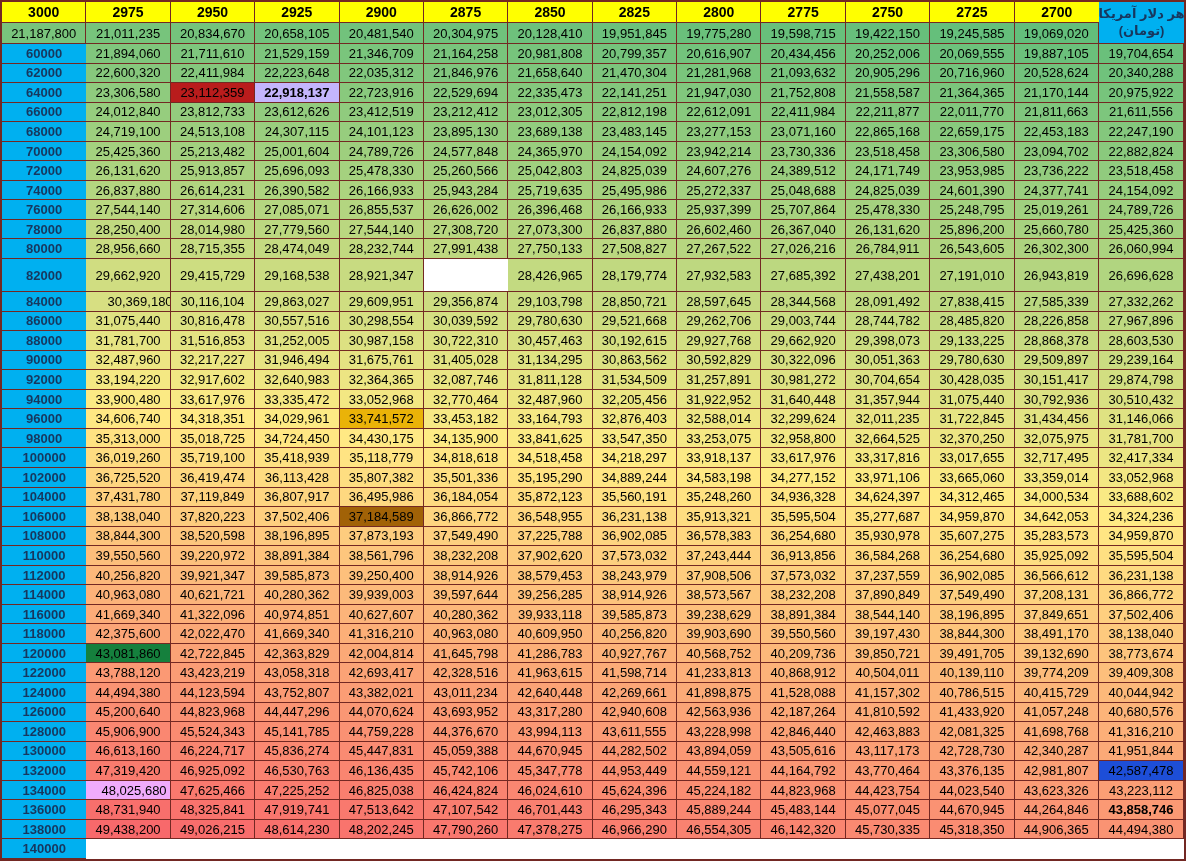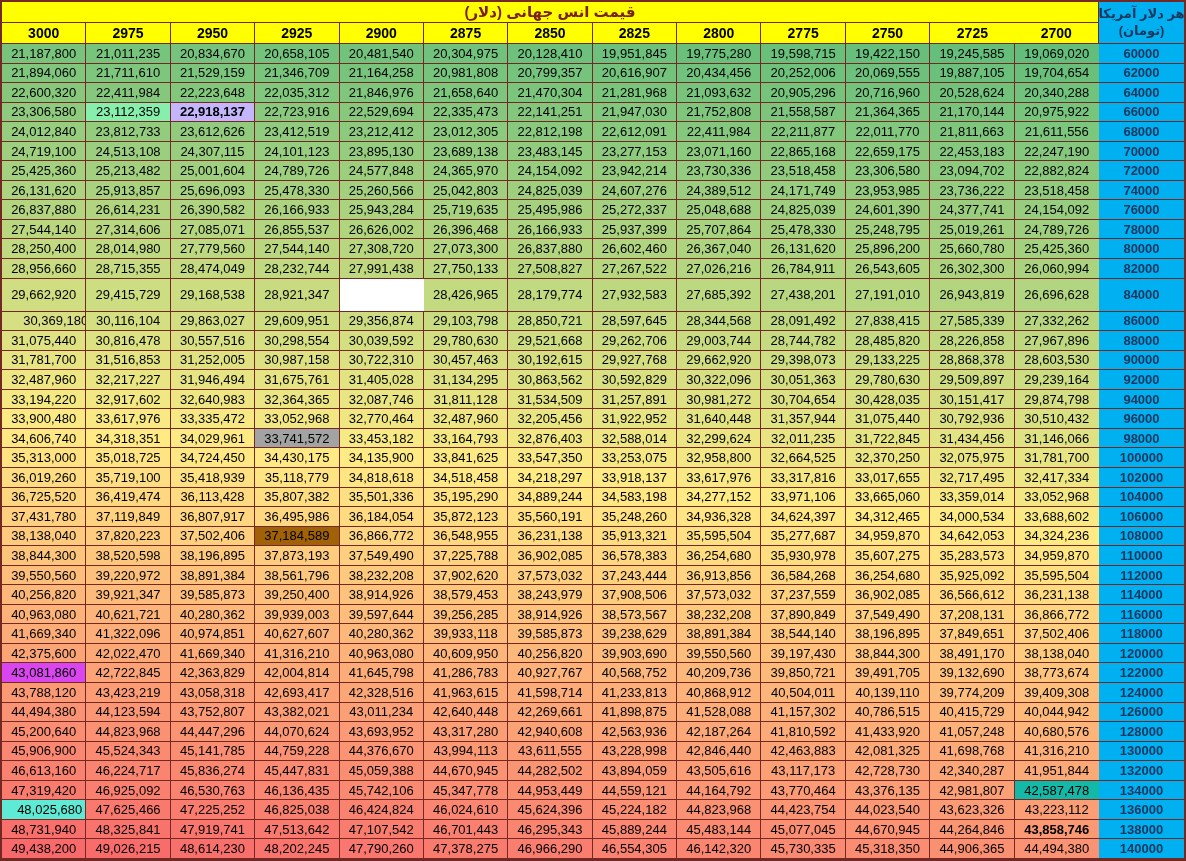--- a/index.html
+++ b/index.html
@@ -51,21 +51,20 @@
     color:var(--navy);
     font-weight:bold;font-size:13px;
     border-right:none;
   }
   .val{font-size:13px;}
 </style>
 </head>
 <body>
 
 <div class="grid" id="grid">
-  <div class="cell title">قیمت انس جهانی (دلار)</div>
   <div class="cell rate-header">
     <span>هر دلار آمریکا</span>
     <span>(تومان)</span>
   </div>
 
 <div class="cell colhead">3000</div>
     <div class="cell colhead">2975</div>
     <div class="cell colhead">2950</div>
     <div class="cell colhead">2925</div>
     <div class="cell colhead">2900</div>
@@ -113,21 +112,21 @@
     <div class="cell val" style="background: rgb(126, 198, 125);">21,658,640</div>
     <div class="cell val" style="background: rgb(124, 197, 124);">21,470,304</div>
     <div class="cell val" style="background: rgb(122, 197, 124);">21,281,968</div>
     <div class="cell val" style="background: rgb(120, 196, 124);">21,093,632</div>
     <div class="cell val" style="background: rgb(118, 195, 124);">20,905,296</div>
     <div class="cell val" style="background: rgb(116, 195, 124);">20,716,960</div>
     <div class="cell val" style="background: rgb(114, 194, 124);">20,528,624</div>
     <div class="cell val" style="background: rgb(112, 194, 124);">20,340,288</div>
     <div class="cell rate">64000</div>
     <div class="cell val" style="background: rgb(143, 203, 126);">23,306,580</div>
-    <div class="cell val" style="background: #86efac;">23,112,359</div>
+    <div class="cell val" style="background: #b91c1c;">23,112,359</div>
     <div class="cell val" style="background: #c4b5fd; font-weight: bold;">22,918,137</div>
     <div class="cell val" style="background: rgb(137, 201, 125);">22,723,916</div>
     <div class="cell val" style="background: rgb(135, 200, 125);">22,529,694</div>
     <div class="cell val" style="background: rgb(133, 200, 125);">22,335,473</div>
     <div class="cell val" style="background: rgb(131, 199, 125);">22,141,251</div>
     <div class="cell val" style="background: rgb(129, 199, 125);">21,947,030</div>
     <div class="cell val" style="background: rgb(127, 198, 125);">21,752,808</div>
     <div class="cell val" style="background: rgb(125, 197, 124);">21,558,587</div>
     <div class="cell val" style="background: rgb(123, 197, 124);">21,364,365</div>
     <div class="cell val" style="background: rgb(121, 196, 124);">21,170,144</div>
@@ -339,21 +338,21 @@
     <div class="cell val" style="background: rgb(231, 228, 131);">31,922,952</div>
     <div class="cell val" style="background: rgb(228, 227, 130);">31,640,448</div>
     <div class="cell val" style="background: rgb(225, 226, 130);">31,357,944</div>
     <div class="cell val" style="background: rgb(222, 226, 130);">31,075,440</div>
     <div class="cell val" style="background: rgb(219, 225, 130);">30,792,936</div>
     <div class="cell val" style="background: rgb(217, 224, 130);">30,510,432</div>
     <div class="cell rate">96000</div>
     <div class="cell val" style="background: rgb(255, 232, 131);">34,606,740</div>
     <div class="cell val" style="background: rgb(255, 234, 132);">34,318,351</div>
     <div class="cell val" style="background: rgb(253, 234, 132);">34,029,961</div>
-    <div class="cell val" style="background: #a3a3a3;">33,741,572</div>
+    <div class="cell val" style="background: #eab308;">33,741,572</div>
     <div class="cell val" style="background: rgb(247, 233, 132);">33,453,182</div>
     <div class="cell val" style="background: rgb(244, 232, 131);">33,164,793</div>
     <div class="cell val" style="background: rgb(241, 231, 131);">32,876,403</div>
     <div class="cell val" style="background: rgb(238, 230, 131);">32,588,014</div>
     <div class="cell val" style="background: rgb(235, 229, 131);">32,299,624</div>
     <div class="cell val" style="background: rgb(232, 228, 131);">32,011,235</div>
     <div class="cell val" style="background: rgb(229, 228, 131);">31,722,845</div>
     <div class="cell val" style="background: rgb(226, 227, 130);">31,434,456</div>
     <div class="cell val" style="background: rgb(223, 226, 130);">31,146,066</div>
     <div class="cell rate">98000</div>
@@ -504,21 +503,21 @@
     <div class="cell val" style="background: rgb(252, 178, 121);">40,963,080</div>
     <div class="cell val" style="background: rgb(252, 181, 122);">40,609,950</div>
     <div class="cell val" style="background: rgb(252, 184, 122);">40,256,820</div>
     <div class="cell val" style="background: rgb(252, 187, 123);">39,903,690</div>
     <div class="cell val" style="background: rgb(253, 190, 123);">39,550,560</div>
     <div class="cell val" style="background: rgb(253, 193, 124);">39,197,430</div>
     <div class="cell val" style="background: rgb(253, 196, 124);">38,844,300</div>
     <div class="cell val" style="background: rgb(253, 199, 125);">38,491,170</div>
     <div class="cell val" style="background: rgb(253, 202, 126);">38,138,040</div>
     <div class="cell rate">120000</div>
-    <div class="cell val" style="background: #d946ef;">43,081,860</div>
+    <div class="cell val" style="background: #15803d;">43,081,860</div>
     <div class="cell val" style="background: rgb(251, 162, 118);">42,722,845</div>
     <div class="cell val" style="background: rgb(251, 166, 119);">42,363,829</div>
     <div class="cell val" style="background: rgb(251, 169, 119);">42,004,814</div>
     <div class="cell val" style="background: rgb(252, 172, 120);">41,645,798</div>
     <div class="cell val" style="background: rgb(252, 175, 120);">41,286,783</div>
     <div class="cell val" style="background: rgb(252, 178, 121);">40,927,767</div>
     <div class="cell val" style="background: rgb(252, 181, 122);">40,568,752</div>
     <div class="cell val" style="background: rgb(252, 184, 122);">40,209,736</div>
     <div class="cell val" style="background: rgb(252, 187, 123);">39,850,721</div>
     <div class="cell val" style="background: rgb(253, 190, 123);">39,491,705</div>
@@ -600,23 +599,23 @@
     <div class="cell val" style="background: rgb(249, 130, 112);">46,530,763</div>
     <div class="cell val" style="background: rgb(250, 133, 112);">46,136,435</div>
     <div class="cell val" style="background: rgb(250, 137, 113);">45,742,106</div>
     <div class="cell val" style="background: rgb(250, 140, 114);">45,347,778</div>
     <div class="cell val" style="background: rgb(250, 143, 114);">44,953,449</div>
     <div class="cell val" style="background: rgb(250, 147, 115);">44,559,121</div>
     <div class="cell val" style="background: rgb(250, 150, 116);">44,164,792</div>
     <div class="cell val" style="background: rgb(251, 154, 116);">43,770,464</div>
     <div class="cell val" style="background: rgb(251, 157, 117);">43,376,135</div>
     <div class="cell val" style="background: rgb(251, 160, 118);">42,981,807</div>
-    <div class="cell val" style="background: #14b8a6;">42,587,478</div>
+    <div class="cell val" style="background: #1d4ed8;">42,587,478</div>
     <div class="cell rate">134000</div>
-    <div class="cell val" style="background: #5eead4; padding-left: 12px;">48,025,680</div>
+    <div class="cell val" style="background: #f0abfc; padding-left: 12px;">48,025,680</div>
     <div class="cell val" style="background: rgb(249, 121, 110);">47,625,466</div>
     <div class="cell val" style="background: rgb(249, 124, 111);">47,225,252</div>
     <div class="cell val" style="background: rgb(249, 127, 111);">46,825,038</div>
     <div class="cell val" style="background: rgb(249, 131, 112);">46,424,824</div>
     <div class="cell val" style="background: rgb(250, 134, 113);">46,024,610</div>
     <div class="cell val" style="background: rgb(250, 138, 113);">45,624,396</div>
     <div class="cell val" style="background: rgb(250, 141, 114);">45,224,182</div>
     <div class="cell val" style="background: rgb(250, 145, 115);">44,823,968</div>
     <div class="cell val" style="background: rgb(250, 148, 115);">44,423,754</div>
     <div class="cell val" style="background: rgb(250, 151, 116);">44,023,540</div>

